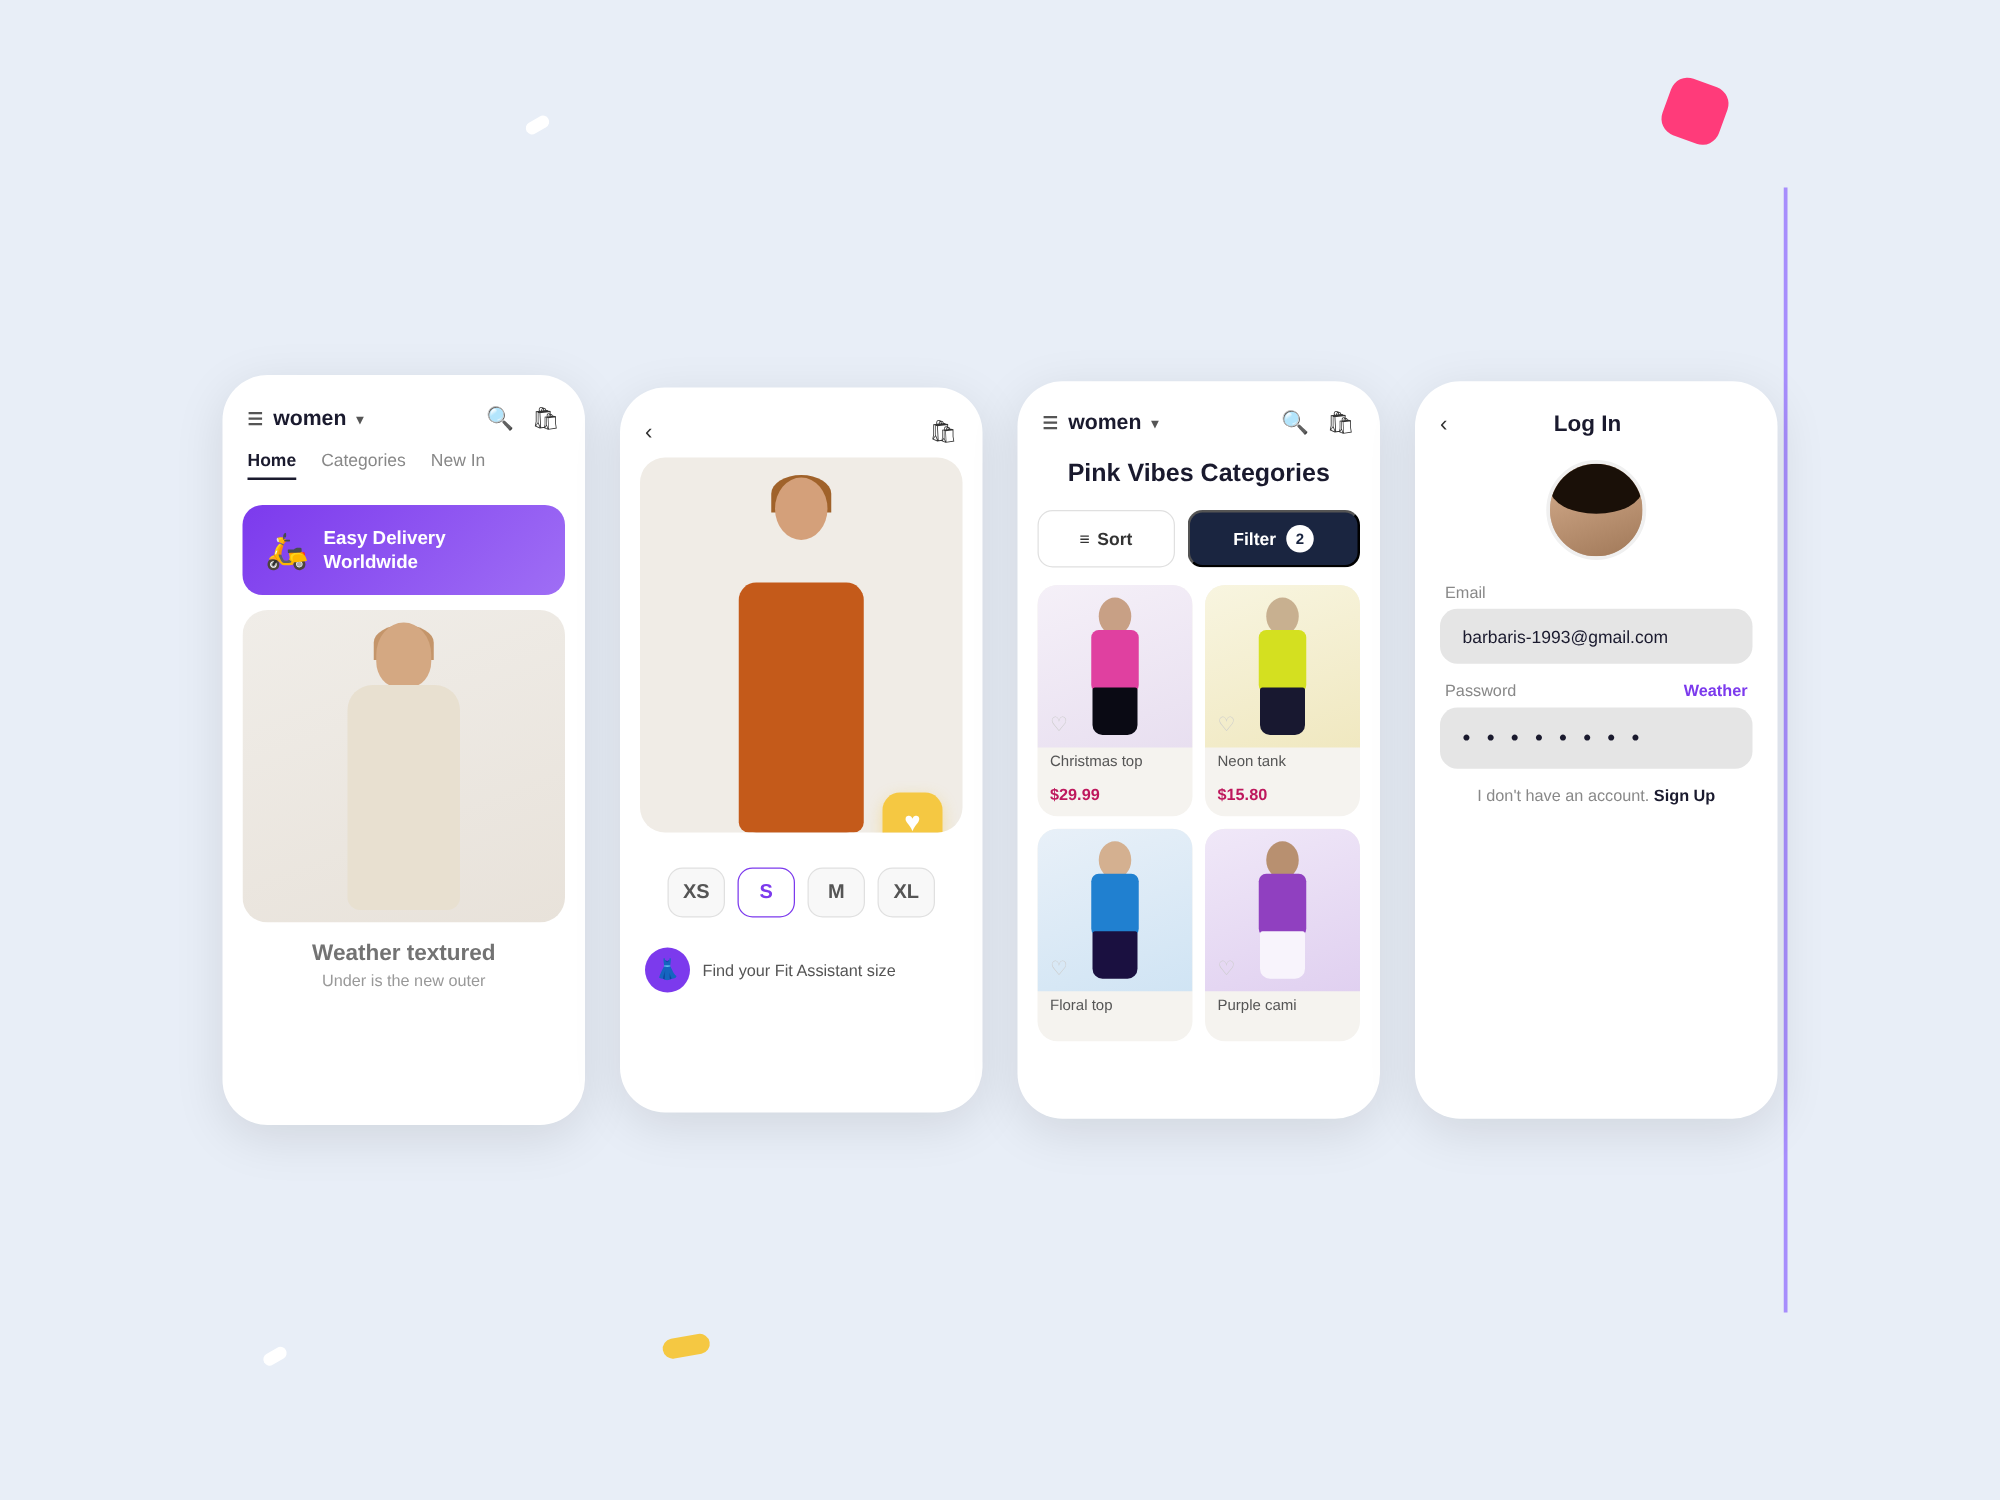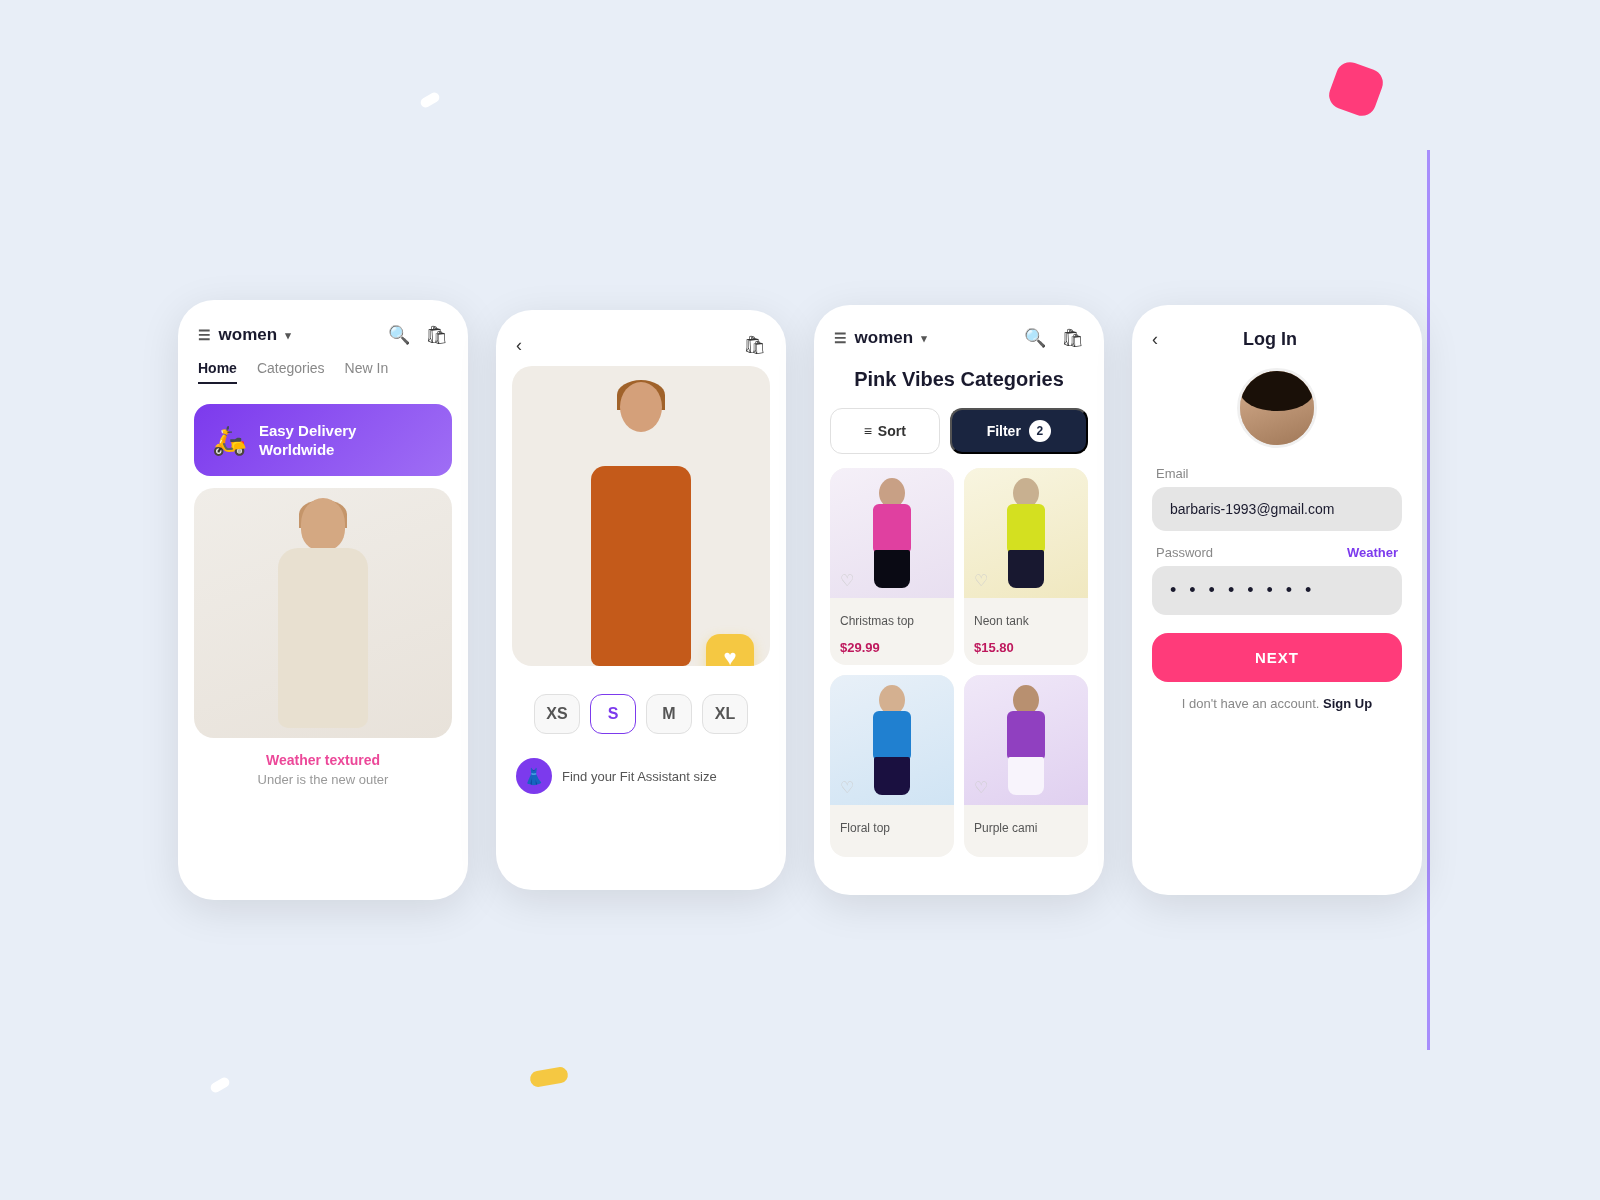--- a/index.html
+++ b/index.html
@@ -184,23 +184,23 @@
       width: 48px; height: 28px;
       background: #c4956a;
       border-radius: 50% 50% 0 0;
     }
 
     .s1-product-info {
       text-align: center;
       padding: 14px 16px 20px;
     }
     .s1-product-title {
-      font-size: 14px;
+      font-size: 18px;
       font-weight: 800;
-      color: #ec4899;
+      color: #737373;
     }
     .s1-product-sub {
       font-size: 13px;
       color: #999;
       margin-top: 4px;
     }
 
     
     .screen2 { height: 580px; background: white; }
 
@@ -411,21 +411,21 @@
       justify-content: center;
       position: relative;
     }
     .product-heart {
       position: absolute;
       bottom: 8px; left: 10px;
       font-size: 16px;
       color: #ccc;
     }
     .product-info {
-      padding: 16px 10px 10px;
+      padding: 4px 10px 10px;
     }
     .product-name {
       font-size: 12px;
       color: #555;
     }
     .product-price {
       font-size: 13px;
       font-weight: 700;
       color: #be185d;
       margin-top: 12px;
@@ -750,21 +750,20 @@
     <div class="s4-input">barbaris-1993@gmail.com</div>
 
     <div class="s4-password-row">
       <div class="s4-field-label" style="margin:0;">Password</div>
       <div class="s4-forgot">Weather</div>
     </div>
     <div class="s4-input">
       <span class="s4-dots">• • • • • • • •</span>
     </div>
 
-    <div class="s4-next-btn">NEXT</div>
 
     <div class="s4-signup">
       <span>I don't have an account.</span>
       <span class="s4-signup-link">Sign Up</span>
     </div>
   </div>
 
 </div>
 
 </body></html>

